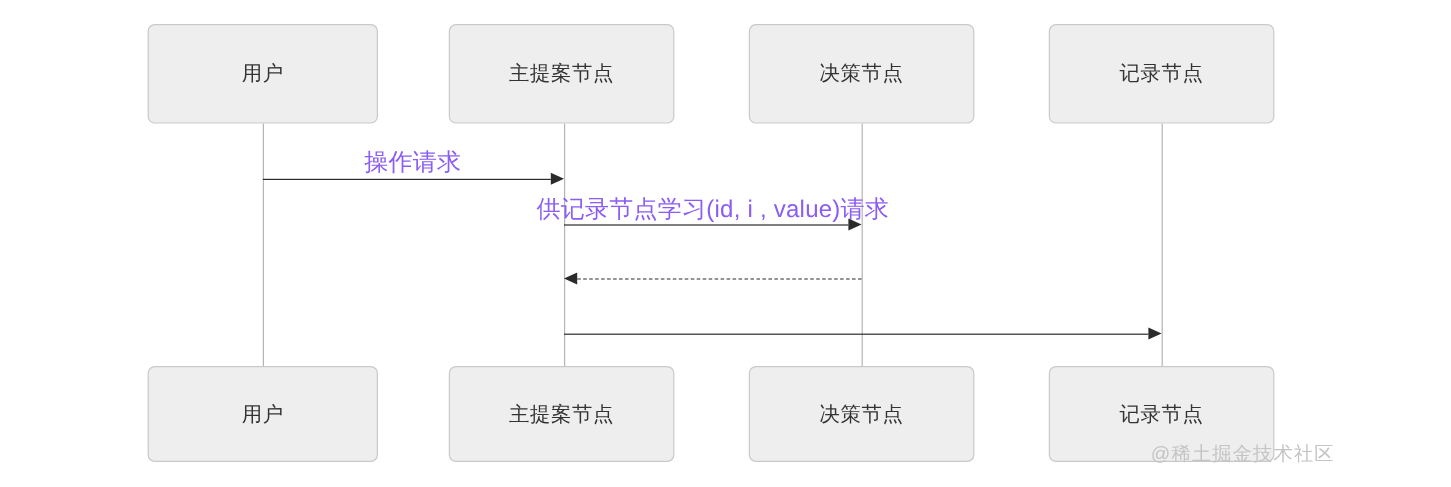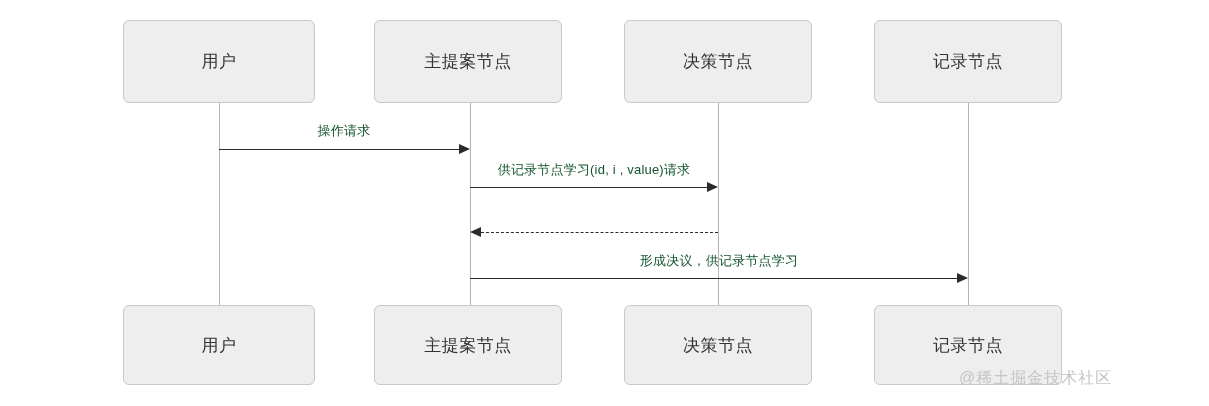--- a/index.html
+++ b/index.html
@@ -33,22 +33,22 @@
     letter-spacing: 0.5px;
     white-space: nowrap;
   }
   .lifeline {
     position: absolute;
     width: 1px;
     background: #b5b5b5;
   }
   .msg-label {
     position: absolute;
-    color: #14532d;
-    font-size: 13px;
+    color: #8b5cf6;
+    font-size: 20px;
     white-space: nowrap;
     transform: translateX(-50%);
     text-align: center;
     letter-spacing: 0.2px;
   }
   .msg-line {
     position: absolute;
     height: 0;
     border-top: 1.6px solid #2b2b2b;
   }
@@ -98,21 +98,20 @@
   <div class="msg-line" style="left:219px; top:149px; width:240px;"></div>
   <div class="arrowhead right" style="left:459px; top:144px;"></div>
 
   <div class="msg-label" style="left:594px; top:161px;">供记录节点学习(id, i , value)请求</div>
   <div class="msg-line" style="left:470px; top:187px; width:237px;"></div>
   <div class="arrowhead right" style="left:707px; top:182px;"></div>
 
   <div class="msg-line dashed" style="left:481px; top:232px; width:237px;"></div>
   <div class="arrowhead left" style="left:470px; top:227px;"></div>
 
-  <div class="msg-label" style="left:719px; top:252px;">形成决议，供记录节点学习</div>
   <div class="msg-line" style="left:470px; top:278px; width:487px;"></div>
   <div class="arrowhead right" style="left:957px; top:273px;"></div>
 
   <div class="participant-box" style="left:123px; top:305px; width:192px; height:80px;">用户</div>
   <div class="participant-box" style="left:374px; top:305px; width:188px; height:80px;">主提案节点</div>
   <div class="participant-box" style="left:624px; top:305px; width:188px; height:80px;">决策节点</div>
   <div class="participant-box" style="left:874px; top:305px; width:188px; height:80px;">记录节点</div>
 
   <div class="watermark" style="left:959px; top:368px;">@稀土掘金技术社区</div>
 

